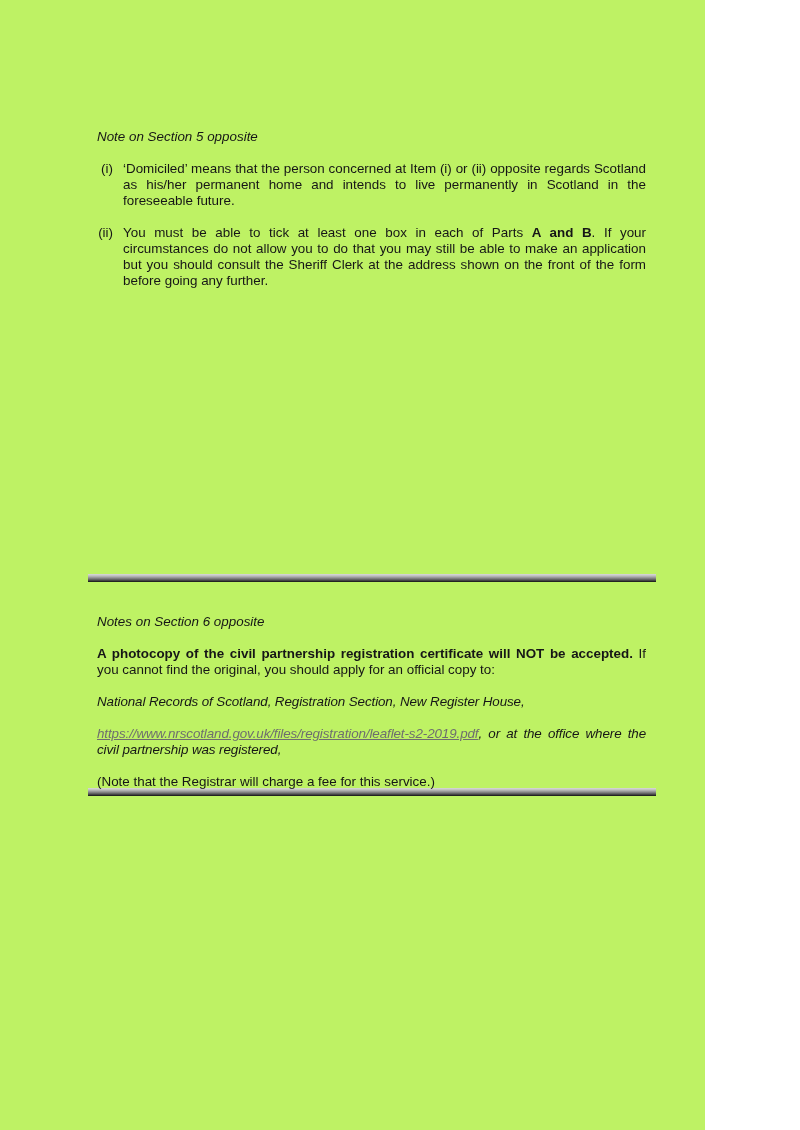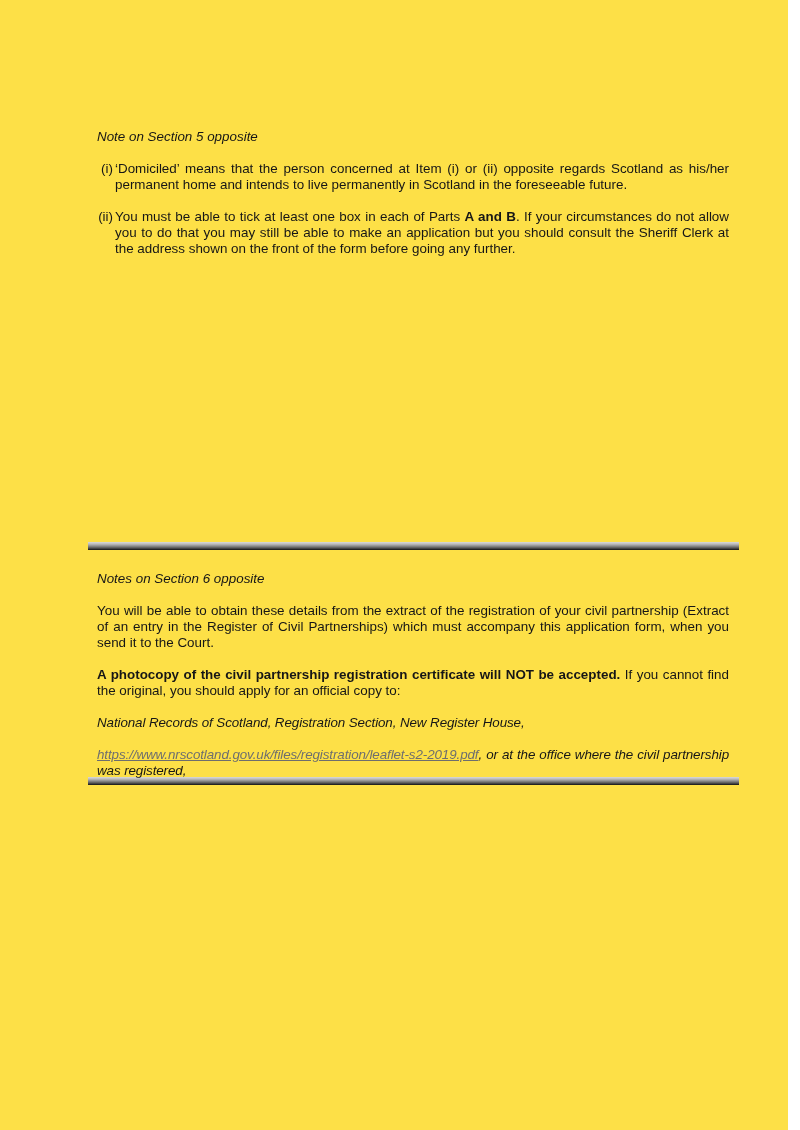--- a/index.html
+++ b/index.html
@@ -2,55 +2,55 @@
 <html><head>
 <meta charset="utf-8">
 <style>
   html, body {
     margin: 0;
     padding: 0;
     background: #ffffff;
   }
   .page {
     position: relative;
-    width: 788px;
+    width: 705px;
     height: 1130px;
     box-sizing: border-box;
-    background: #fde047;
+    background: #bef264;
     padding: 129px 59px 0 97px;
     overflow: hidden;
     font-family: "Liberation Sans", "DejaVu Sans", sans-serif;
     font-size: 13.4px;
     line-height: 16px;
     color: #161616;
   }
   .heading {
     margin: 0;
     font-style: italic;
     font-weight: normal;
     font-size: 13.4px;
     line-height: 16px;
     text-align: left;
   }
   .heading-s6 {
-    margin-top: 21px;
+    margin-top: 32px;
   }
   .note-item {
     display: flex;
     margin: 16px 0 0 -10px;
   }
   .note-num {
     flex: none;
     width: 26px;
     text-align: right;
     white-space: nowrap;
   }
   .note-text {
     flex: 1;
-    margin-left: 2px;
+    margin-left: 10px;
     text-align: justify;
   }
   .para {
     margin: 16px 0 0 0;
     text-align: justify;
   }
   .para-photocopy {
     margin-top: 16px;
   }
   .addr {
@@ -92,23 +92,23 @@
   <div class="note-item">
     <span class="note-num">(ii)</span>
     <span class="note-text"><span>You must be able to tick at least one box in each of Parts </span><b>A and B</b><span>. If your circumstances do not allow you to do that you may still be able to make an application but you should consult the Sheriff Clerk at the address shown on the front of the form before going any further.</span></span>
   </div>
 
 
   <div class="divider divider-top"></div>
 
   <h2 class="heading heading-s6">Notes on Section 6 opposite</h2>
 
-  <p class="para">You will be able to obtain these details from the extract of the registration of your civil partnership (Extract of an entry in the Register of Civil Partnerships) which must accompany this application form, when you send it to the Court.</p>
 
   <p class="para para-photocopy"><b>A photocopy of the civil partnership registration certificate will NOT be accepted.</b> <span>If you cannot find the original, you should apply for an official copy to:</span></p>
 
   <p class="para addr"><span>National Records of Scotland, Registration Section, New Register House,</span><br><br><a class="doc-link" href="#">https://www.nrscotland.gov.uk/files/registration/leaflet-s2-2019.pdf</a><span>, or at the office where the civil partnership was registered,</span></p>
 
 
+  <p class="para">(Note that the Registrar will charge a fee for this service.)</p>
 
   <div class="divider divider-bottom"></div>
 
 </div>
 
 </body></html>

